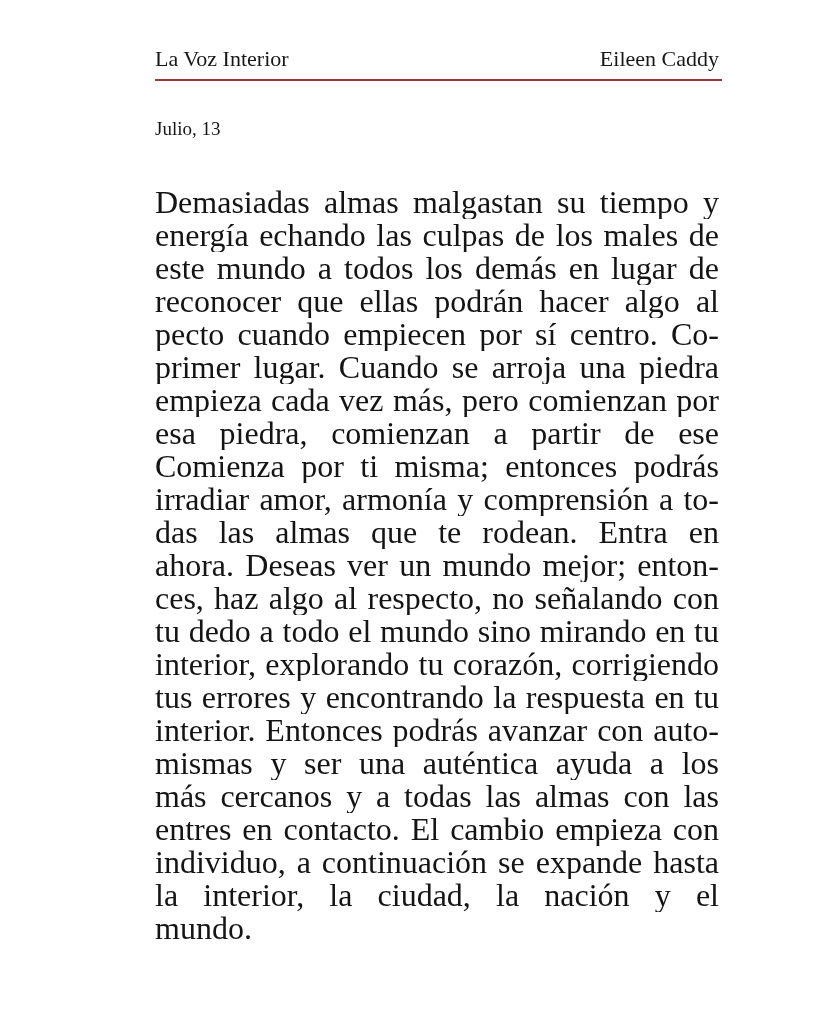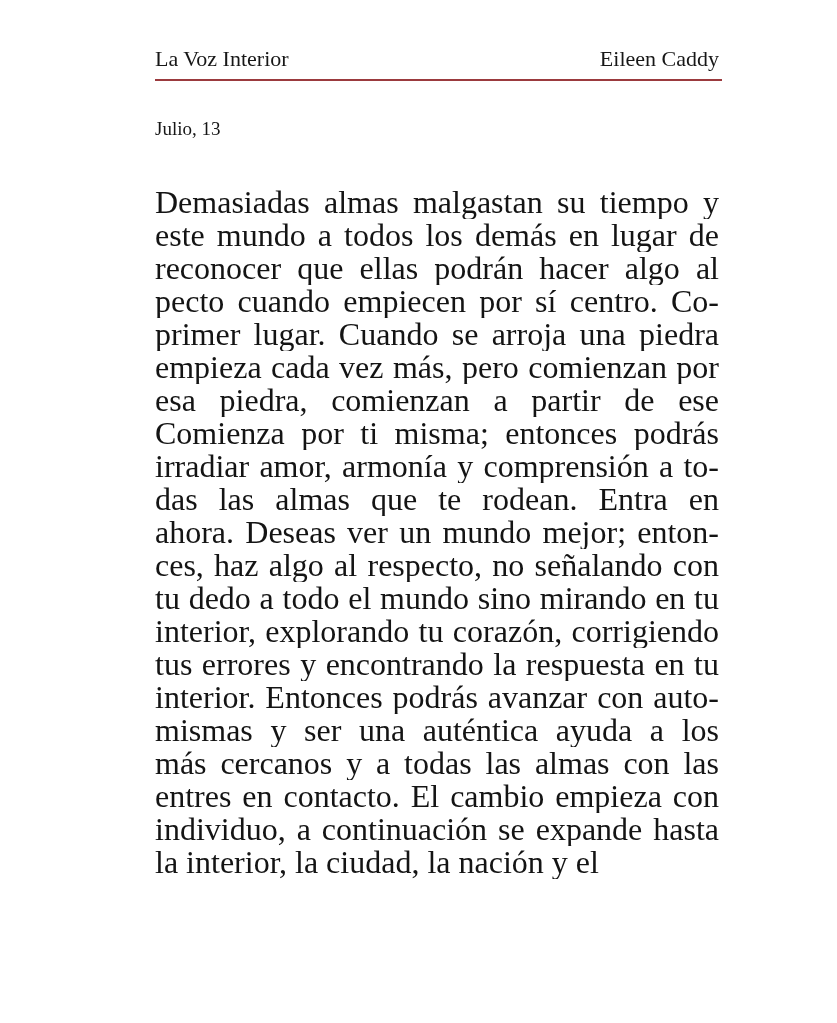--- a/index.html
+++ b/index.html
@@ -70,36 +70,38 @@
       <span>La Voz Interior</span>
       <span>Eileen Caddy</span>
     </div>
 
     <hr class="header-rule" style="border-top-color: rgb(155, 58, 62);">
 
     <h1 class="date-heading">Julio, 13</h1>
 
     <div class="body-text" id="body-text">
         <div class="body-line">Demasiadas almas malgastan su tiempo y su</div>
+        <div class="body-line">energía echando las culpas de los males de</div>
         <div class="body-line">este mundo a todos los demás en lugar de</div>
         <div class="body-line">reconocer que ellas podrán hacer algo al res-</div>
         <div class="body-line">pecto cuando empiecen por sí centro. Co-</div>
         <div class="body-line">primer lugar. Cuando se arroja una piedra</div>
         <div class="body-line">empieza cada vez más, pero comienzan por</div>
         <div class="body-line">esa piedra, comienzan a partir de ese centro.</div>
         <div class="body-line">Comienza por ti misma; entonces podrás</div>
         <div class="body-line">irradiar amor, armonía y comprensión a to-</div>
         <div class="body-line">das las almas que te rodean. Entra en acción</div>
         <div class="body-line">ahora. Deseas ver un mundo mejor; enton-</div>
         <div class="body-line">ces, haz algo al respecto, no señalando con</div>
         <div class="body-line">tu dedo a todo el mundo sino mirando en tu</div>
         <div class="body-line">interior, explorando tu corazón, corrigiendo</div>
         <div class="body-line">tus errores y encontrando la respuesta en tu</div>
         <div class="body-line">interior. Entonces podrás avanzar con auto-</div>
         <div class="body-line">mismas y ser una auténtica ayuda a los seres</div>
         <div class="body-line">más cercanos y a todas las almas con las que</div>
         <div class="body-line">entres en contacto. El cambio empieza con el</div>
         <div class="body-line">individuo, a continuación se expande hasta</div>
         <div class="body-line">la interior, la ciudad, la nación y el</div>
+        <div class="body-line">mundo.</div>
       </div>
 
   </div>
 </div>
 
 </body></html>

